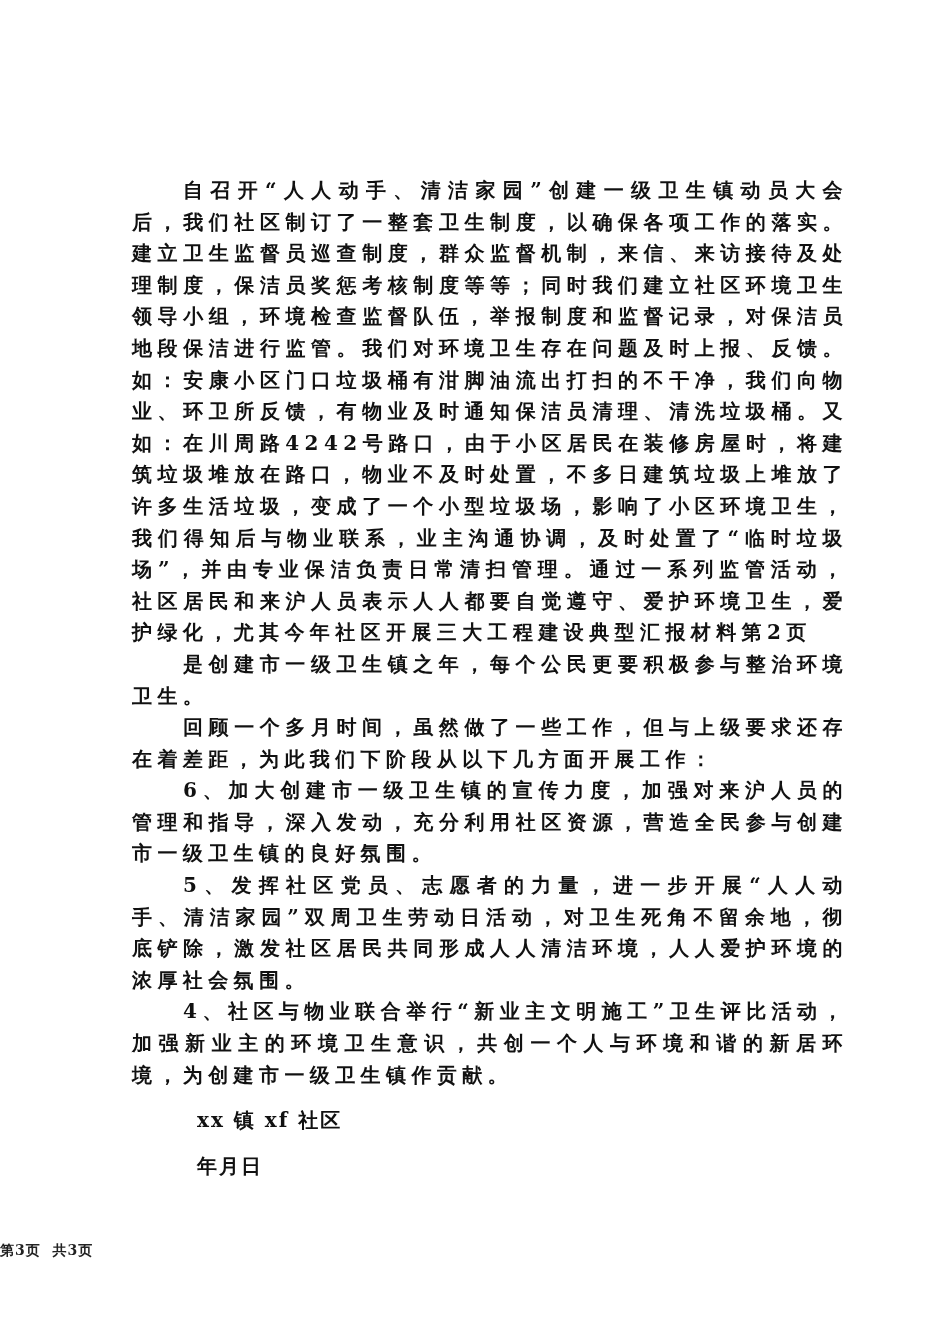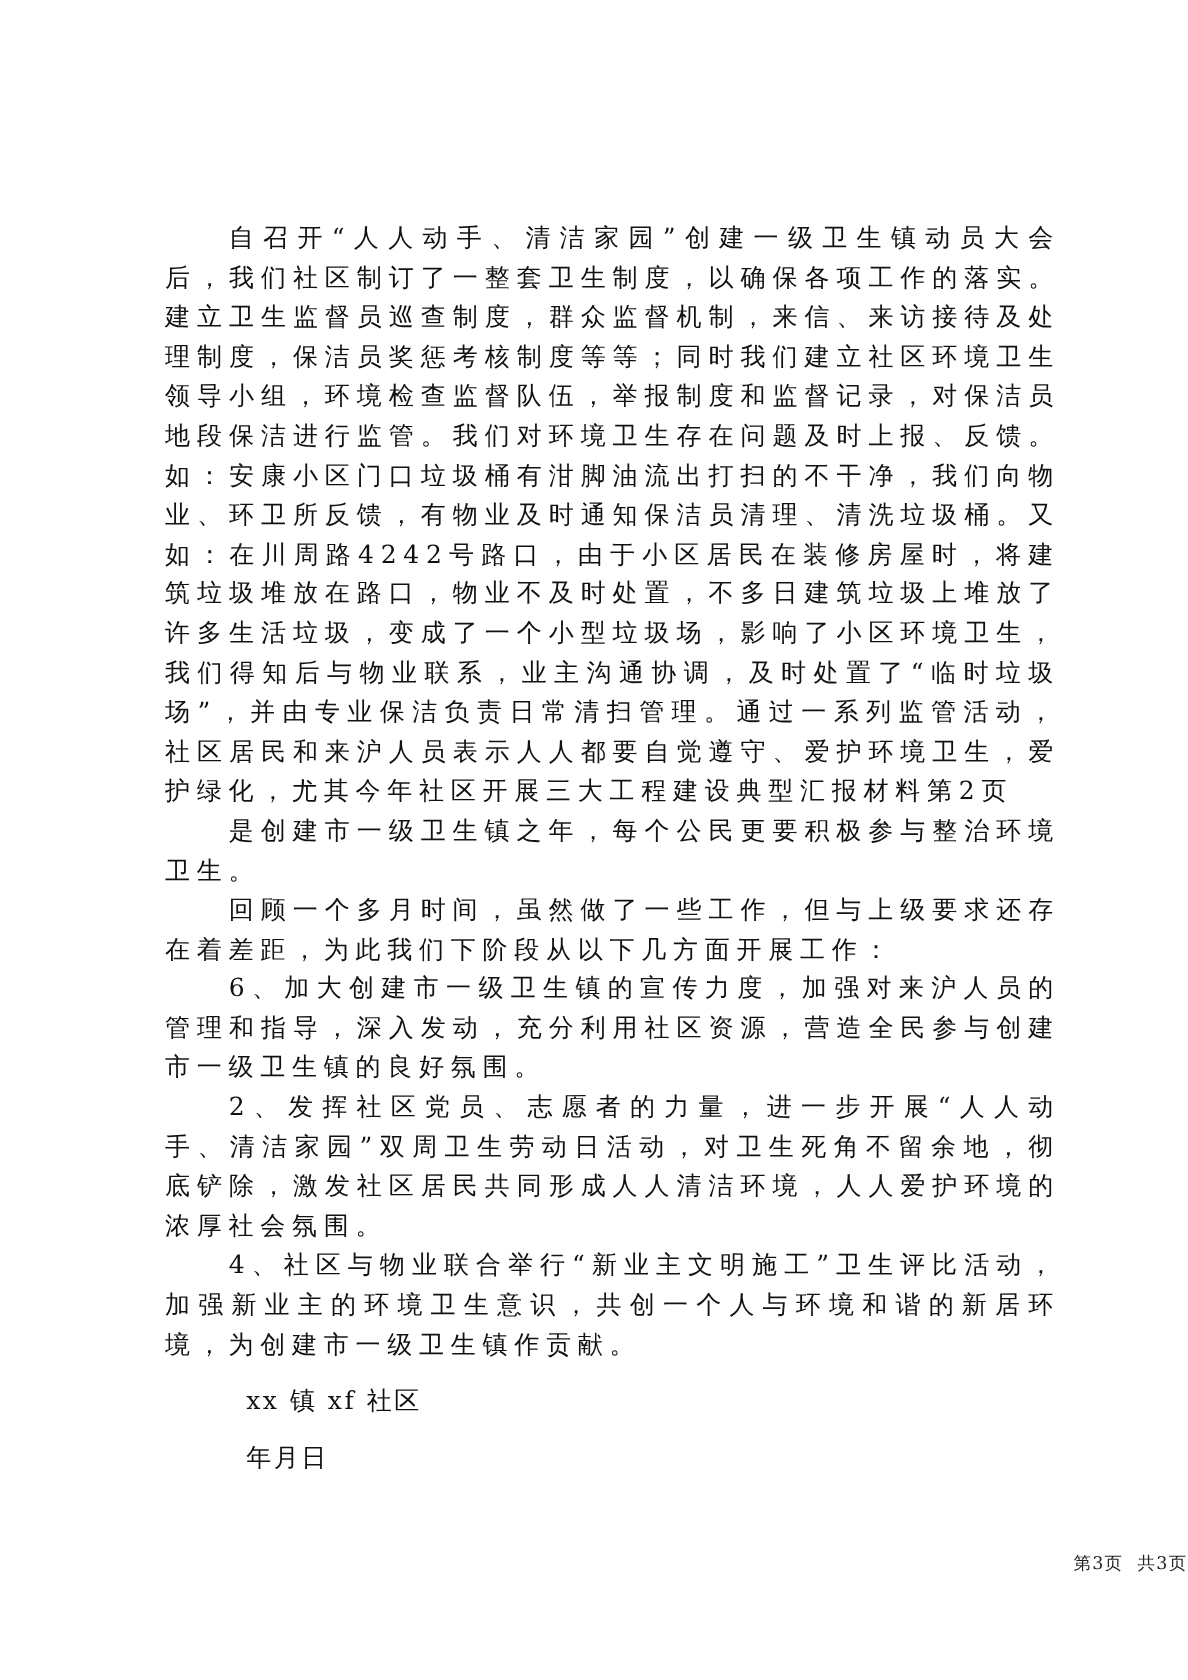--- a/index.html
+++ b/index.html
@@ -1,43 +1,43 @@
 <!DOCTYPE html>
 <html><head>
   <meta charset="utf-8">
   <style>
     html, body { margin: 0; padding: 0; background: #ffffff; }
     body { width: 950px; height: 1344px; position: relative; overflow: hidden; }
     .page {
-      position: absolute; left: 0; top: 0; width: 950px; height: 987px; background: #fff;
+      position: absolute; left: 0; top: 0; width: 950px; height: 987px; background: #fff; font-weight: bold;
     }
     .body-text {
       position: absolute; left: 132px; top: 175px; width: 716px;
       font-family: "DejaVu Serif", "Liberation Serif", serif;
       font-size: 20px; line-height: 31.6px; color: #111;
       letter-spacing: 5.4px;
     }
     .para { margin: 0; text-indent: 51px; text-align: justify; text-align-last: left; }
     .sig { margin: 14px; padding-left: 51px; letter-spacing: 2px; }
     .footer {
-      position: absolute; left: 0; right: 0; top: 1242px; text-align: right;
+      position: absolute; left: 0; right: 0; top: 1242px; text-align: left;
       font-family: "DejaVu Serif", "Liberation Serif", serif;
       font-size: 14px; color: #222; letter-spacing: 1px; word-spacing: 6px;
     }
   </style>
 </head>
 <body>
 
 <div class="page">
   <div class="body-text">
     <p class="para">自召开“人人动手、清洁家园”创建一级卫生镇动员大会后，我们社区制订了一整套卫生制度，以确保各项工作的落实。建立卫生监督员巡查制度，群众监督机制，来信、来访接待及处理制度，保洁员奖惩考核制度等等；同时我们建立社区环境卫生领导小组，环境检查监督队伍，举报制度和监督记录，对保洁员地段保洁进行监管。我们对环境卫生存在问题及时上报、反馈。如：安康小区门口垃圾桶有泔脚油流出打扫的不干净，我们向物业、环卫所反馈，有物业及时通知保洁员清理、清洗垃圾桶。又如：在川周路4242号路口，由于小区居民在装修房屋时，将建筑垃圾堆放在路口，物业不及时处置，不多日建筑垃圾上堆放了许多生活垃圾，变成了一个小型垃圾场，影响了小区环境卫生，我们得知后与物业联系，业主沟通协调，及时处置了“临时垃圾场”，并由专业保洁负责日常清扫管理。通过一系列监管活动，社区居民和来沪人员表示人人都要自觉遵守、爱护环境卫生，爱护绿化，尤其今年社区开展三大工程建设典型汇报材料第2页</p>
     <p class="para">是创建市一级卫生镇之年，每个公民更要积极参与整治环境卫生。</p>
     <p class="para">回顾一个多月时间，虽然做了一些工作，但与上级要求还存在着差距，为此我们下阶段从以下几方面开展工作：</p>
     <p class="para">6、加大创建市一级卫生镇的宣传力度，加强对来沪人员的管理和指导，深入发动，充分利用社区资源，营造全民参与创建市一级卫生镇的良好氛围。</p>
-    <p class="para">2、发挥社区党员、志愿者的力量，进一步开展“人人动手、清洁家园”双周卫生劳动日活动，对卫生死角不留余地，彻底铲除，激发社区居民共同形成人人清洁环境，人人爱护环境的浓厚社会氛围。</p>
+    <p class="para">5、发挥社区党员、志愿者的力量，进一步开展“人人动手、清洁家园”双周卫生劳动日活动，对卫生死角不留余地，彻底铲除，激发社区居民共同形成人人清洁环境，人人爱护环境的浓厚社会氛围。</p>
     <p class="para">4、社区与物业联合举行“新业主文明施工”卫生评比活动，加强新业主的环境卫生意识，共创一个人与环境和谐的新居环境，为创建市一级卫生镇作贡献。</p>
     <p class="sig">xx 镇 xf 社区</p>
     <p class="sig">年月日</p>
   </div>
   <div class="footer">
     <span>第3页  共3页</span>
   </div>
 </div>
 
 </body></html>

